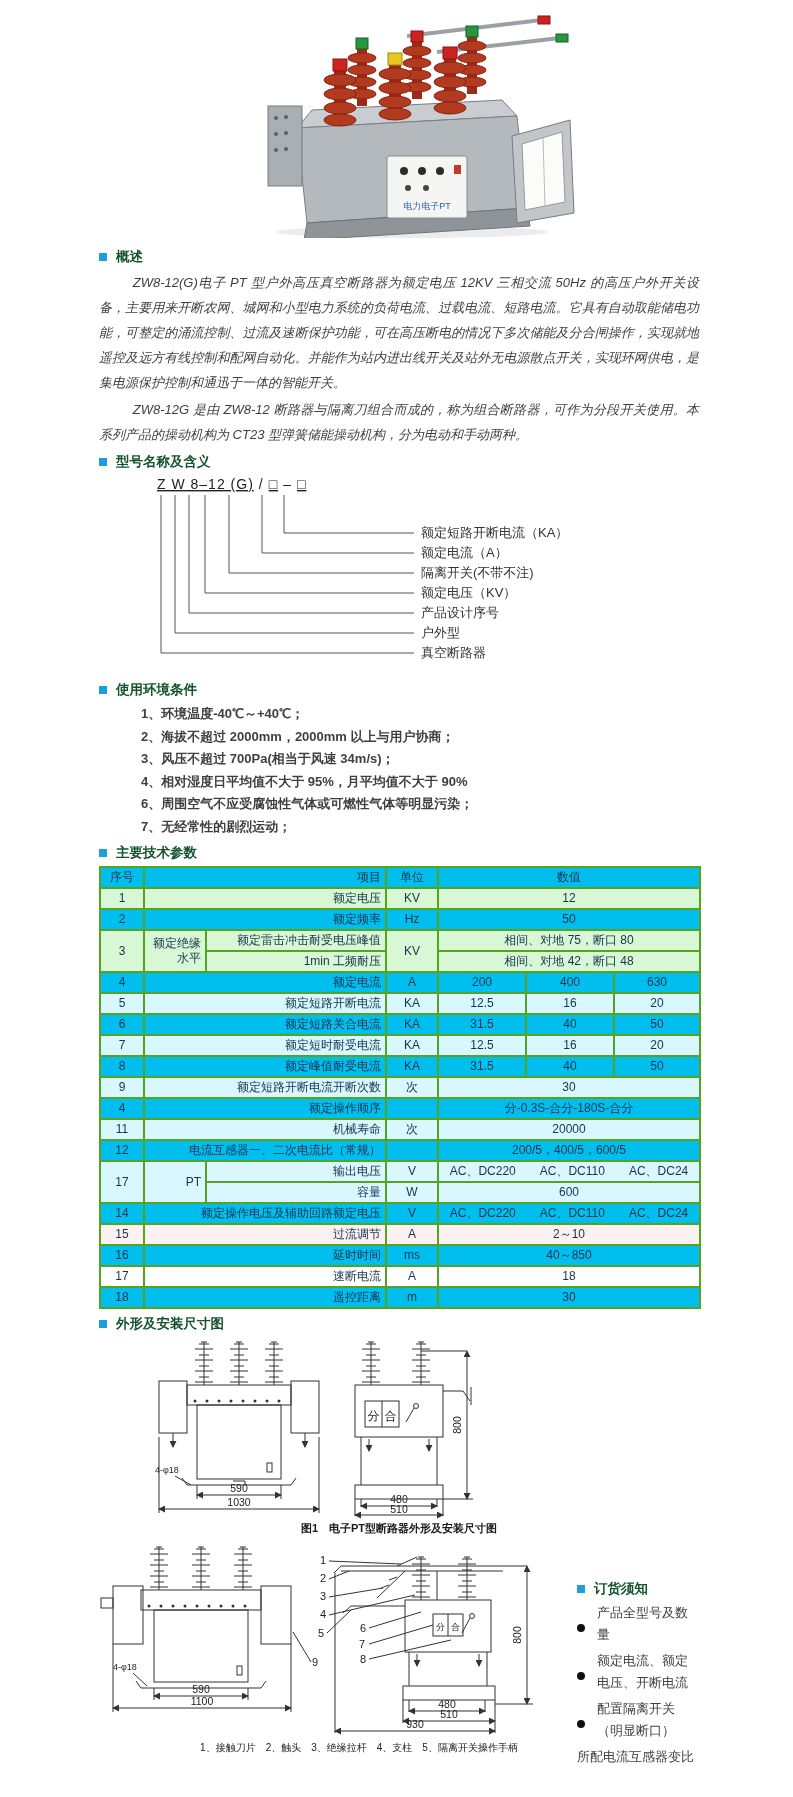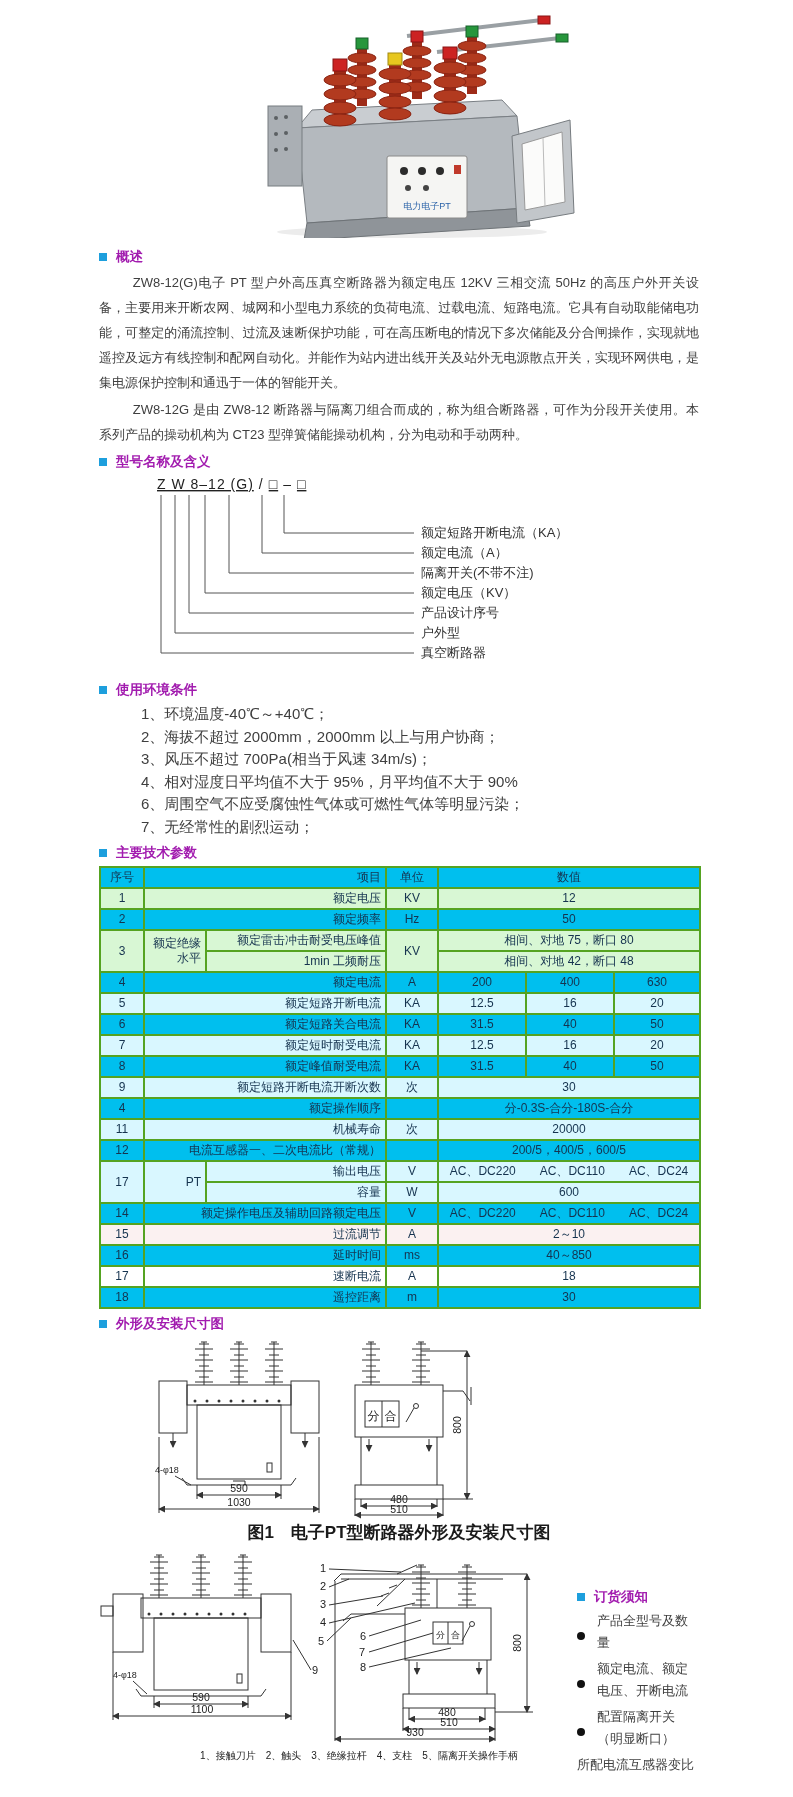--- a/index.html
+++ b/index.html
@@ -1,24 +1,24 @@
 <!DOCTYPE html>
 <html><head>
 <meta charset="utf-8">
 <style>
   html,body{margin:0;padding:0;background:#ffffff;}
   body{width:793px;height:1797px;overflow:hidden;font-family:"Liberation Sans",sans-serif;color:#3f3f3f;}
   .content{width:600px;margin-left:99px;}
   .photo-wrap{width:370px;margin:8px auto 2px auto;}
-  .sec-h{display:flex;align-items:center;gap:9px;font-size:13.5px;color:#a21caf;margin:6px 0 4px 0;font-weight:bold;}
+  .sec-h{display:flex;align-items:center;gap:9px;font-size:13.5px;color:#14532d;margin:6px 0 4px 0;font-weight:bold;}
   .sq{width:8px;height:8px;background:#1d9fdd;display:inline-block;flex:0 0 auto;}
   .body-p{font-size:13px;line-height:25px;margin:0 0 2px 0;text-align:justify;}
-  .indent{text-indent:2.6em;}
+  .indent{text-indent:2.6em;font-style:italic;}
   .envlist{margin:2px 0 4px 42px;}
-  .envlist div{font-size:15px;line-height:22.5px;}
+  .envlist div{font-size:13px;line-height:22.5px;font-weight:bold;}
   
   .model-svg text{font-family:"Liberation Sans",sans-serif;}
   .mcode{font-size:14px;fill:#222;letter-spacing:1px;}
   .u{text-decoration:underline;}
   .mlabel{font-size:13px;fill:#333;}
   .mline{stroke:#555;stroke-width:1;fill:none;}
   
   table.tparams{border-collapse:collapse;width:600px;table-layout:fixed;margin:2px 0 6px 0;}
   .tparams td,.tparams th{border:2px solid #55a321;font-size:12px;color:#15334f;text-align:center;vertical-align:middle;height:19px;padding:0 4px;font-weight:normal;line-height:15px;overflow:hidden;white-space:nowrap;}
   .tparams .li{text-align:right;padding-left:7px;}
@@ -29,21 +29,21 @@
   .rw1{background:#fbf1f1;border-radius:7px;}
   .rw2{background:#ffffff;}
   
   .fig-svg{display:block;}
   .fig-svg text{font-family:"Liberation Sans",sans-serif;}
   .dim{font-size:10.5px;fill:#222;}
   .smalldim{font-size:9px;fill:#222;}
   .sfen{font-size:12px;fill:#222;}
   .callout{font-size:11px;fill:#222;}
   .ln{stroke:#333;stroke-width:1;fill:none;}
-  .fig-caption{font-size:17px;color:#1a1a1a;font-weight:bold;text-align:center;width:560px;margin:2px 0 4px 20px;}
+  .fig-caption{font-size:11px;color:#1a1a1a;font-weight:bold;text-align:center;width:560px;margin:2px 0 4px 20px;}
   .legend{font-size:10px;color:#222;text-align:center;width:430px;margin-left:45px;line-height:15px;}
   .bottomrow{display:flex;align-items:flex-start;}
   .fig2col{width:470px;flex:0 0 auto;}
   .ordercol{width:152px;margin-left:8px;margin-top:34px;}
   .oitem{display:flex;gap:12px;font-size:13px;line-height:22px;margin:4px 0;align-items:center;}
   .dot{width:8px;height:8px;border-radius:50%;background:#111;flex:0 0 auto;margin-top:7px;}
 </style>
 </head>
 <body>
 

